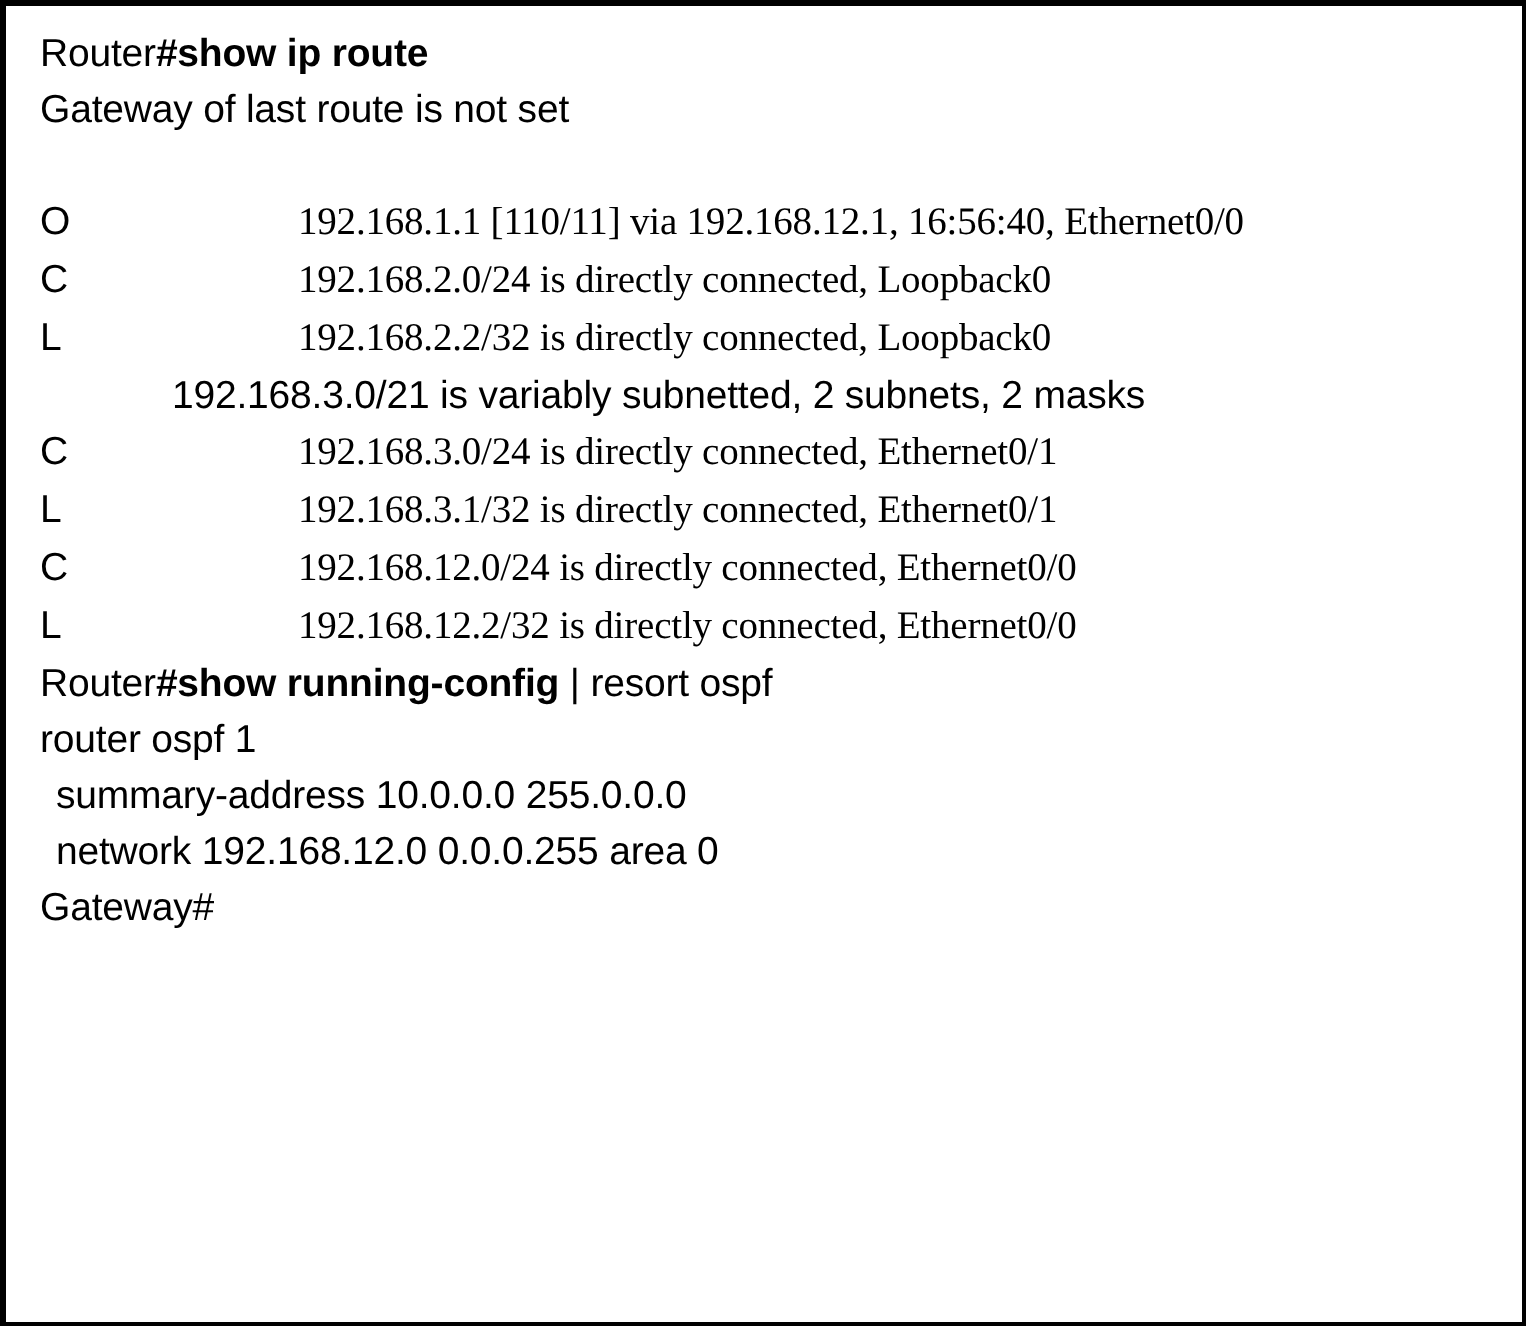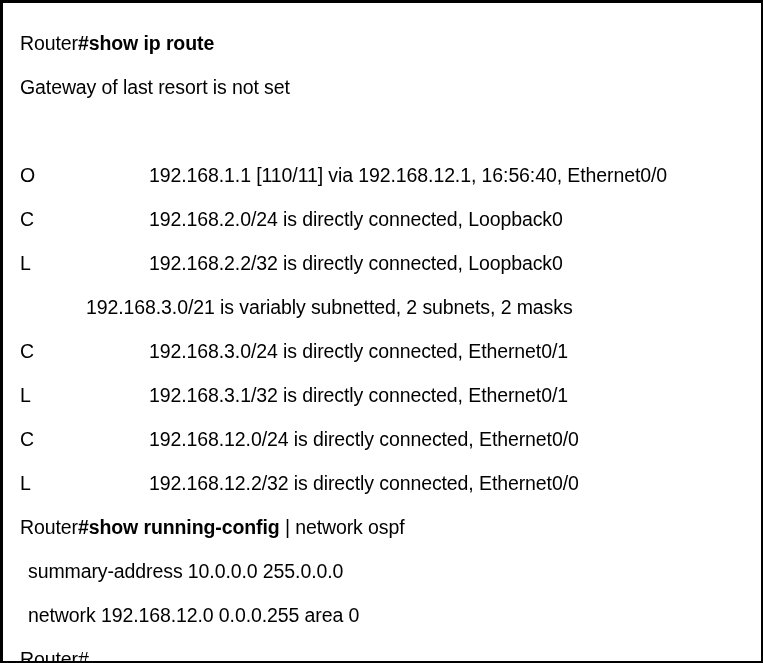--- a/index.html
+++ b/index.html
@@ -25,54 +25,53 @@
   }
   .terminal-body {
     padding: 10px 0 0 17px;
   }
   .cli-line {
     font-size: 19.5px;
     line-height: 28px;
     color: #000000;
     white-space: pre;
     letter-spacing: -0.1px;
-    margin-top: 16px;
   }
   .cli-line.blank {
     height: 28px;
   }
   
   .route-row {
     display: flex;
     align-items: baseline;
   }
   .route-code {
     width: 57px;
     flex: 0 0 57px;
   }
   .route-text {
     flex: 1 1 auto;
   }
   
   .ind-hdr   { padding-left: 66px; }
-  .ind-entry { padding-left: 72px; }
+  .ind-entry { padding-left: 72px; font-family: Liberation Serif, serif; }
   .ind-cfg   { padding-left: 8px; }
   .bold {
     font-weight: bold;
   }
 </style>
 </head>
 <body>
 
 <div class="terminal-frame">
   <div class="terminal-body">
 
     <div class="cli-line"><span>Router</span><span class="bold">#show ip route</span></div>
 
-    <div class="cli-line">Gateway of last resort is not set</div>
+    <div class="cli-line">Gateway of last route is not set</div>
     <div class="cli-line blank"></div>
 
     <div class="cli-line route-row">
       <span class="route-code">O</span>
       <span class="route-text ind-entry">192.168.1.1 [110/11] via 192.168.12.1, 16:56:40, Ethernet0/0</span>
     </div>
 
     <div class="cli-line route-row">
       <span class="route-code">C</span>
       <span class="route-text ind-entry">192.168.2.0/24 is directly connected, Loopback0</span>
@@ -94,21 +93,22 @@
 
     <div class="cli-line route-row">
       <span class="route-code">C</span>
       <span class="route-text ind-entry">192.168.12.0/24 is directly connected, Ethernet0/0</span>
     </div>
     <div class="cli-line route-row">
       <span class="route-code">L</span>
       <span class="route-text ind-entry">192.168.12.2/32 is directly connected, Ethernet0/0</span>
     </div>
 
-    <div class="cli-line"><span>Router</span><span class="bold">#show running-config</span><span> | network ospf</span></div>
+    <div class="cli-line"><span>Router</span><span class="bold">#show running-config</span><span> | resort ospf</span></div>
 
+    <div class="cli-line">router ospf 1</div>
     <div class="cli-line ind-cfg">summary-address 10.0.0.0 255.0.0.0</div>
     <div class="cli-line ind-cfg">network 192.168.12.0 0.0.0.255 area 0</div>
 
-    <div class="cli-line">Router#</div>
+    <div class="cli-line">Gateway#</div>
 
   </div>
 </div>
 
 </body></html>

